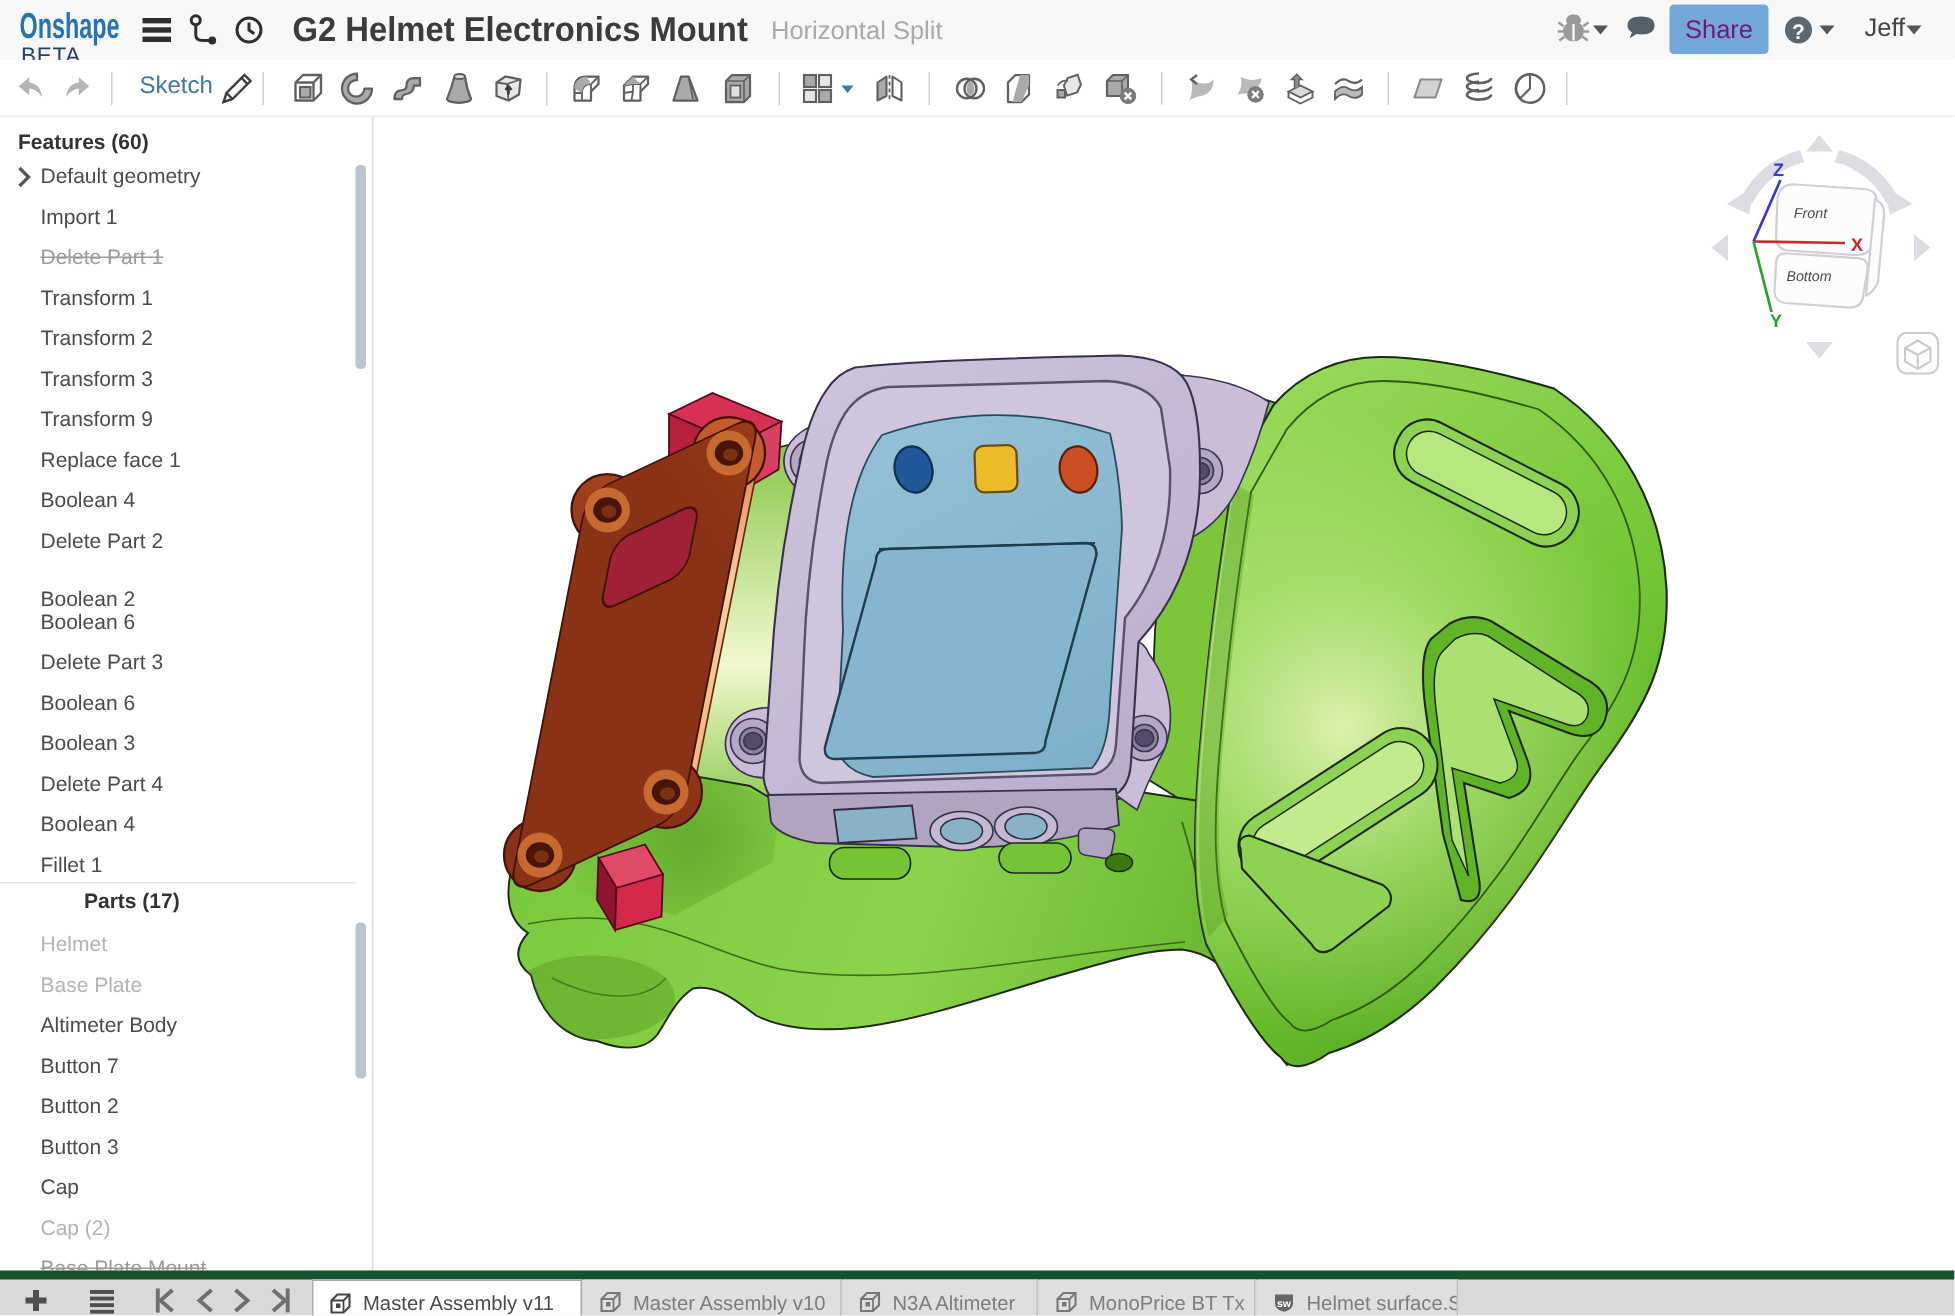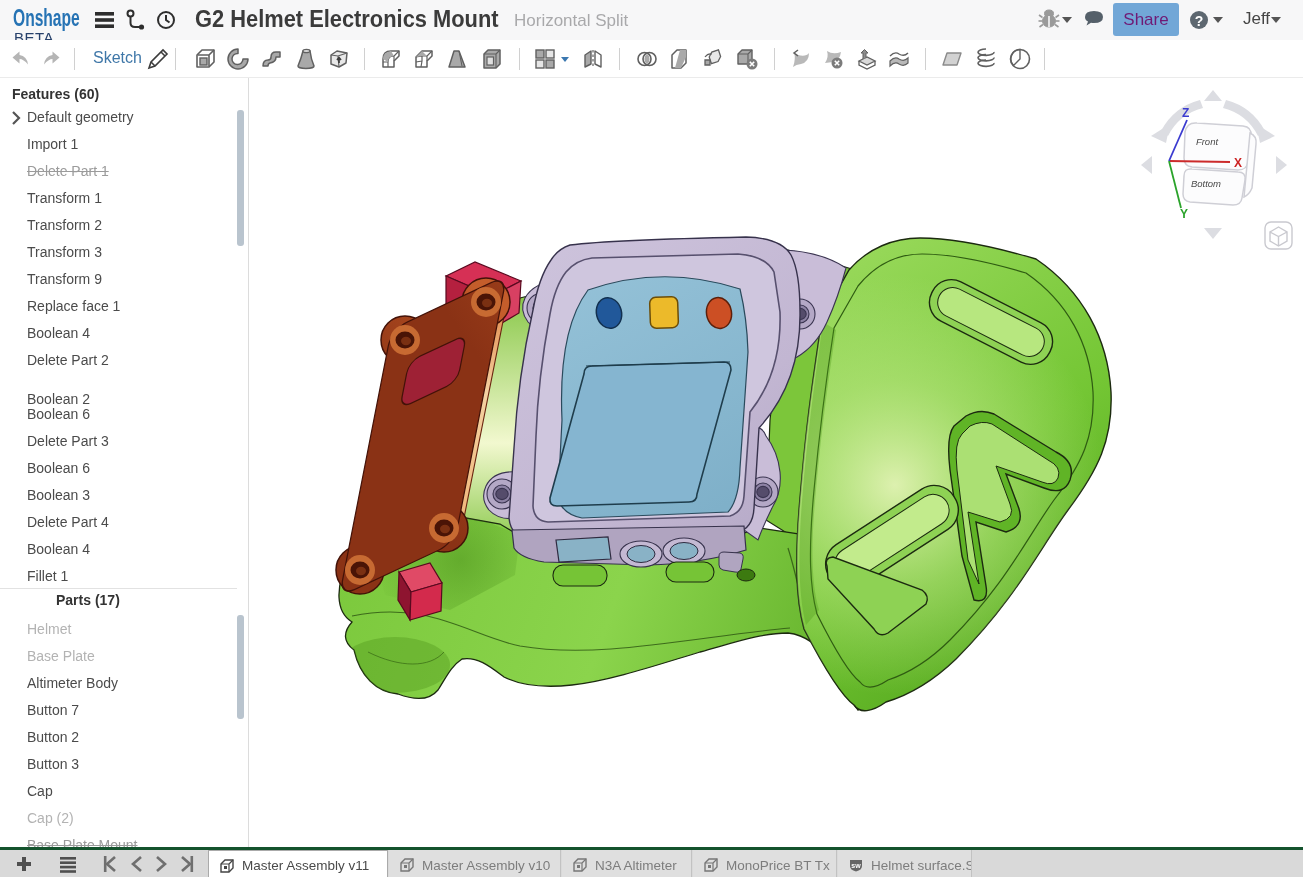--- a/index.html
+++ b/index.html
@@ -30,21 +30,21 @@
   .fitem { position:absolute; left:27px; font-size:14px; color:#4b4b4b; white-space:nowrap; }
   .gray { color:#b3b3b3; }
   .strike { text-decoration:line-through; color:#9b9b9b; }
   #psep { position:absolute; left:0px; top:510px; width:237px; height:1px; background:#e2e2e2; }
   .sbar { position:absolute; left:237px; width:7px; border-radius:3px; background:#b9c4ce; }
 
   
   #canvas { position:absolute; left:250px; top:78px; width:1053px; height:769px; background:#fff; }
 
   
-  #bbar { position:absolute; left:0; top:847px; width:1303px; height:30px; background:#d9d9d9; border-top:3px solid #14532d; }
+  #bbar { position:absolute; left:0; top:847px; width:1303px; height:30px; background:#d9d9d9; border-top:6px solid #14532d; }
   .bico { position:absolute; top:3px; color:#555; }
   .tab { position:absolute; top:0px; height:30px; font-size:13.5px; color:#7d7d7d; background:#dfdfdf; border-right:1px solid #c2c2c2; border-left:1px solid #c2c2c2; display:flex; align-items:center; padding:0 10px; white-space:nowrap; overflow:hidden; }
   .tab.active { background:#ffffff; color:#4a4a4a; border:1px solid #aaa; border-bottom:none; }
   .tabicon { margin-right:7px; flex:none; }
 </style>
 </head>
 <body>
 <div id="page">
 
   <div id="hdr">

